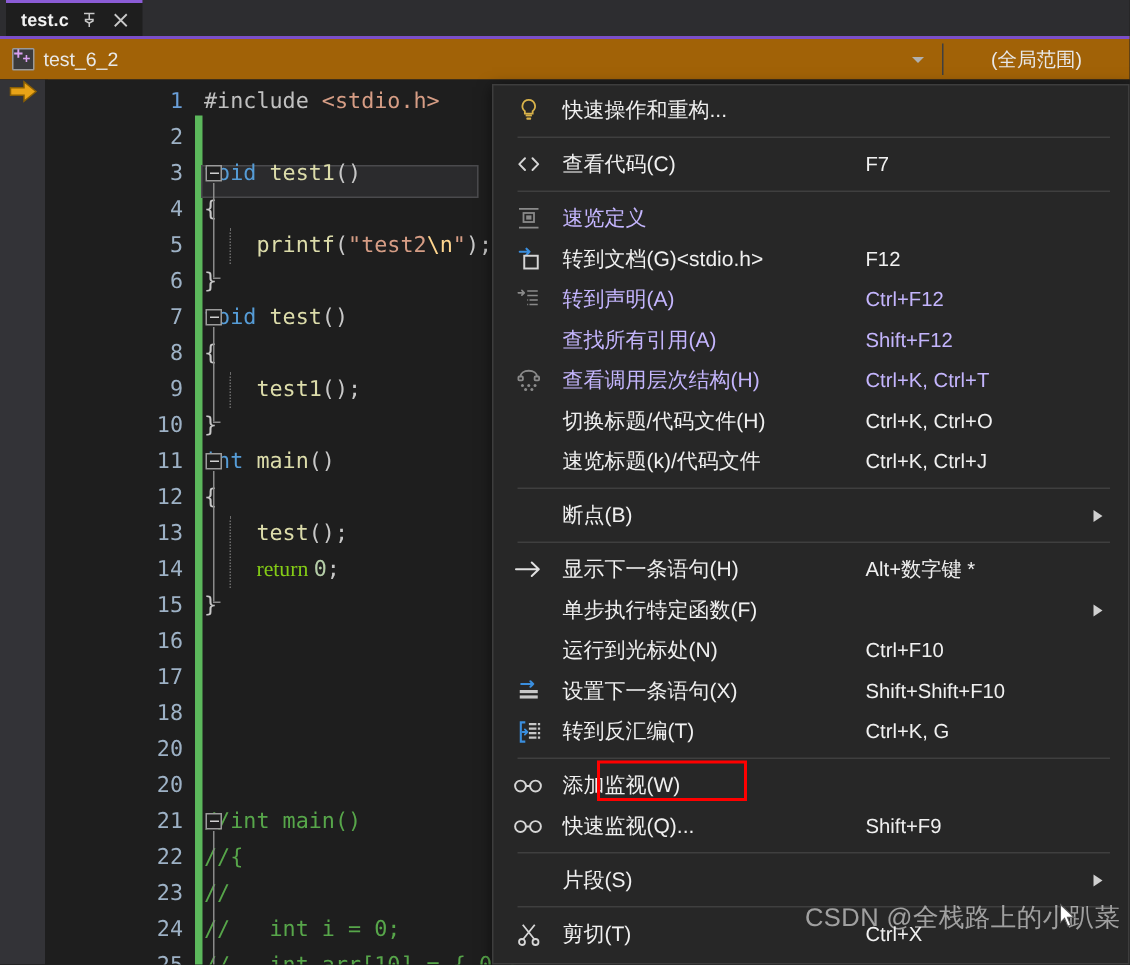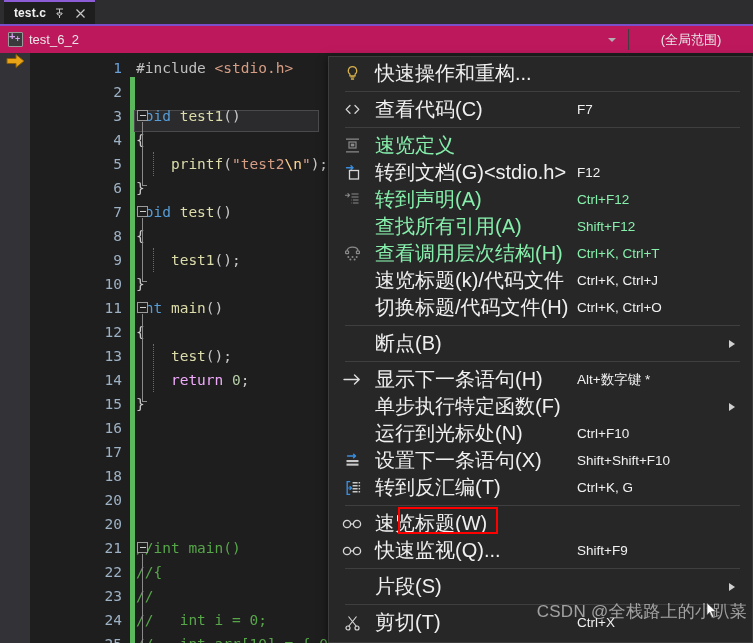--- a/index.html
+++ b/index.html
@@ -47,21 +47,21 @@
     display: flex; align-items: center; justify-content: center;
     color: #c8c8c8;
   }
   .tab-icon-btn svg { display: block; }
 
   
   #nav-bar {
     position: absolute;
     left: 0; top: 24px;
     width: 753px; height: 29px;
-    background: #be185d;
+    background: #a16207;
     border-top: 2px solid #7b4fc9;
     box-sizing: border-box;
     display: flex;
     align-items: stretch;
   }
   #nav-left {
     flex: 1 1 auto;
     display: flex;
     align-items: center;
     padding-left: 8px;
@@ -193,21 +193,21 @@
   }
   .cline {
     position: absolute;
     left: 0;
     height: 24px;
     white-space: pre;
   }
   .t-pre   { color: #c0c0c0; }
   .t-inc   { color: #d69d85; }
   .t-kw    { color: #569cd6; }
-  .t-kw2   { color: #f0abfc; }
+  .t-kw2   { color: #84cc16; font-family: Liberation Serif, serif; }
   .t-fn    { color: #dcdcaa; }
   .t-punc  { color: #c8c8c8; }
   .t-str   { color: #d69d85; }
   .t-esc   { color: #ffd68f; }
   .t-num   { color: #b5cea8; }
   .t-cmt   { color: #57a64a; }
 
   
   #sel-box {
     position: absolute;
@@ -277,32 +277,32 @@
     height: 27px;
     display: flex;
     align-items: center;
     justify-content: center;
   }
   .mi-ico svg { display: block; }
   .mi-label {
     flex: 0 0 auto;
     width: 202px;
     color: #f0f0f0;
-    font-size: 20px;
+    font-size: 14px;
     white-space: nowrap;
     overflow: visible;
   }
   .mi-key {
     flex: 1 1 auto;
     color: #f0f0f0;
     font-size: 13.5px;
     white-space: nowrap;
   }
   .mi.disabled .mi-label,
-  .mi.disabled .mi-key { color: #86efac; }
+  .mi.disabled .mi-key { color: #c4b5fd; }
   .mi-arrow {
     position: absolute;
     right: 17px;
     top: 50%;
     transform: translateY(-50%);
     width: 0; height: 0;
     border-top: 4.5px solid transparent;
     border-bottom: 4.5px solid transparent;
     border-left: 6px solid #d0d0d0;
   }
@@ -499,27 +499,27 @@
           <circle cx="12.7" cy="12" r="1" fill="#8a8a8a"></circle>
           <circle cx="6.4" cy="14.6" r="1" fill="#8a8a8a"></circle>
           <circle cx="10.6" cy="14.6" r="1" fill="#8a8a8a"></circle>
         </svg>
       </div>
       <div class="mi-label">查看调用层次结构(H)</div>
       <div class="mi-key">Ctrl+K, Ctrl+T</div>
     </div>
     <div class="mi">
       <div class="mi-ico"></div>
+      <div class="mi-label">切换标题/代码文件(H)</div>
+      <div class="mi-key">Ctrl+K, Ctrl+O</div>
+    </div>
+    <div class="mi">
+      <div class="mi-ico"></div>
       <div class="mi-label">速览标题(k)/代码文件</div>
       <div class="mi-key">Ctrl+K, Ctrl+J</div>
-    </div>
-    <div class="mi">
-      <div class="mi-ico"></div>
-      <div class="mi-label">切换标题/代码文件(H)</div>
-      <div class="mi-key">Ctrl+K, Ctrl+O</div>
     </div>
     <div class="msep"></div>
     <div class="mi">
       <div class="mi-ico"></div>
       <div class="mi-label">断点(B)</div>
       <div class="mi-key"></div>
       <span class="mi-arrow"></span>
     </div>
     <div class="msep"></div>
     <div class="mi">
@@ -573,21 +573,21 @@
     </div>
     <div class="msep"></div>
     <div class="mi">
       <div class="mi-ico">
         <svg width="20" height="12" viewBox="0 0 20 12">
           <circle cx="5" cy="6" r="3.6" fill="none" stroke="#d6d6d6" stroke-width="1.3"></circle>
           <circle cx="15" cy="6" r="3.6" fill="none" stroke="#d6d6d6" stroke-width="1.3"></circle>
           <path d="M8.6 6h2.8" stroke="#d6d6d6" stroke-width="1.3"></path>
         </svg>
       </div>
-      <div class="mi-label">速览标题(W)</div>
+      <div class="mi-label">添加监视(W)</div>
       <div class="mi-key"></div>
     </div>
     <div class="mi">
       <div class="mi-ico">
         <svg width="20" height="12" viewBox="0 0 20 12">
           <circle cx="5" cy="6" r="3.6" fill="none" stroke="#d6d6d6" stroke-width="1.3"></circle>
           <circle cx="15" cy="6" r="3.6" fill="none" stroke="#d6d6d6" stroke-width="1.3"></circle>
           <path d="M8.6 6h2.8" stroke="#d6d6d6" stroke-width="1.3"></path>
         </svg>
       </div>

